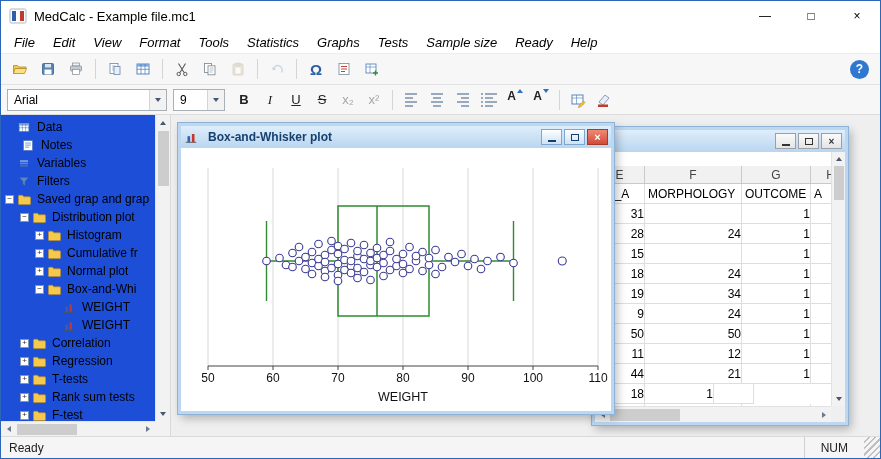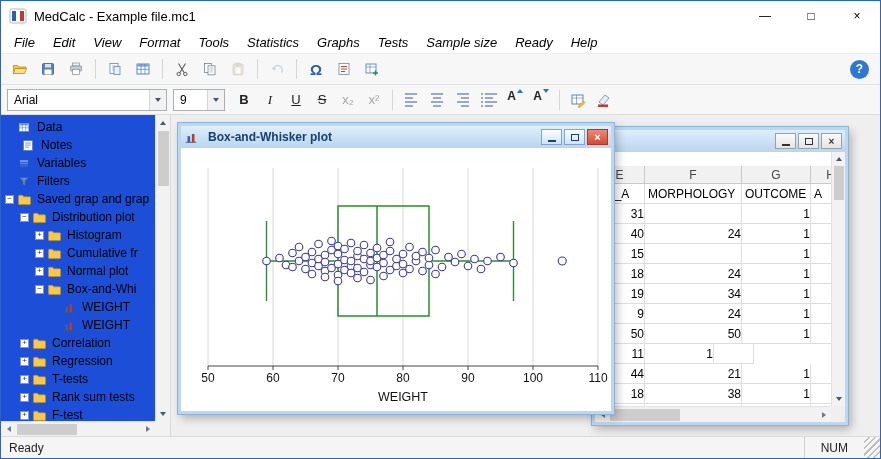--- a/index.html
+++ b/index.html
@@ -526,21 +526,21 @@
                 <span class="scell varname" style="width: 69px;">OUTCOME</span>
                 <span class="scell varname" style="width: 40px;">A</span>
               </div>
               <div class="srow">
                 <span class="scell num" style="width: 50px;">31</span>
                 <span class="scell num" style="width: 97px;"></span>
                 <span class="scell num" style="width: 69px;">1</span>
                 <span class="scell num" style="width: 40px;"></span>
               </div>
               <div class="srow">
-                <span class="scell num" style="width: 50px;">40</span>
+                <span class="scell num" style="width: 50px;">28</span>
                 <span class="scell num" style="width: 97px;">24</span>
                 <span class="scell num" style="width: 69px;">1</span>
                 <span class="scell num" style="width: 40px;"></span>
               </div>
               <div class="srow">
                 <span class="scell num" style="width: 50px;">15</span>
                 <span class="scell num" style="width: 97px;"></span>
                 <span class="scell num" style="width: 69px;">1</span>
                 <span class="scell num" style="width: 40px;"></span>
               </div>
@@ -563,32 +563,32 @@
                 <span class="scell num" style="width: 40px;"></span>
               </div>
               <div class="srow">
                 <span class="scell num" style="width: 50px;">50</span>
                 <span class="scell num" style="width: 97px;">50</span>
                 <span class="scell num" style="width: 69px;">1</span>
                 <span class="scell num" style="width: 40px;"></span>
               </div>
               <div class="srow">
                 <span class="scell num" style="width: 50px;">11</span>
+                <span class="scell num" style="width: 97px;">12</span>
                 <span class="scell num" style="width: 69px;">1</span>
                 <span class="scell num" style="width: 40px;"></span>
               </div>
               <div class="srow">
                 <span class="scell num" style="width: 50px;">44</span>
                 <span class="scell num" style="width: 97px;">21</span>
                 <span class="scell num" style="width: 69px;">1</span>
                 <span class="scell num" style="width: 40px;"></span>
               </div>
               <div class="srow">
                 <span class="scell num" style="width: 50px;">18</span>
-                <span class="scell num" style="width: 97px;">38</span>
                 <span class="scell num" style="width: 69px;">1</span>
                 <span class="scell num" style="width: 40px;"></span>
               </div>
               <div class="srow">
                 <span class="scell num" style="width: 50px;">14</span>
                 <span class="scell num" style="width: 97px;">36</span>
                 <span class="scell num" style="width: 69px;">1</span>
                 <span class="scell num" style="width: 40px;"></span>
               </div>
             </div>

